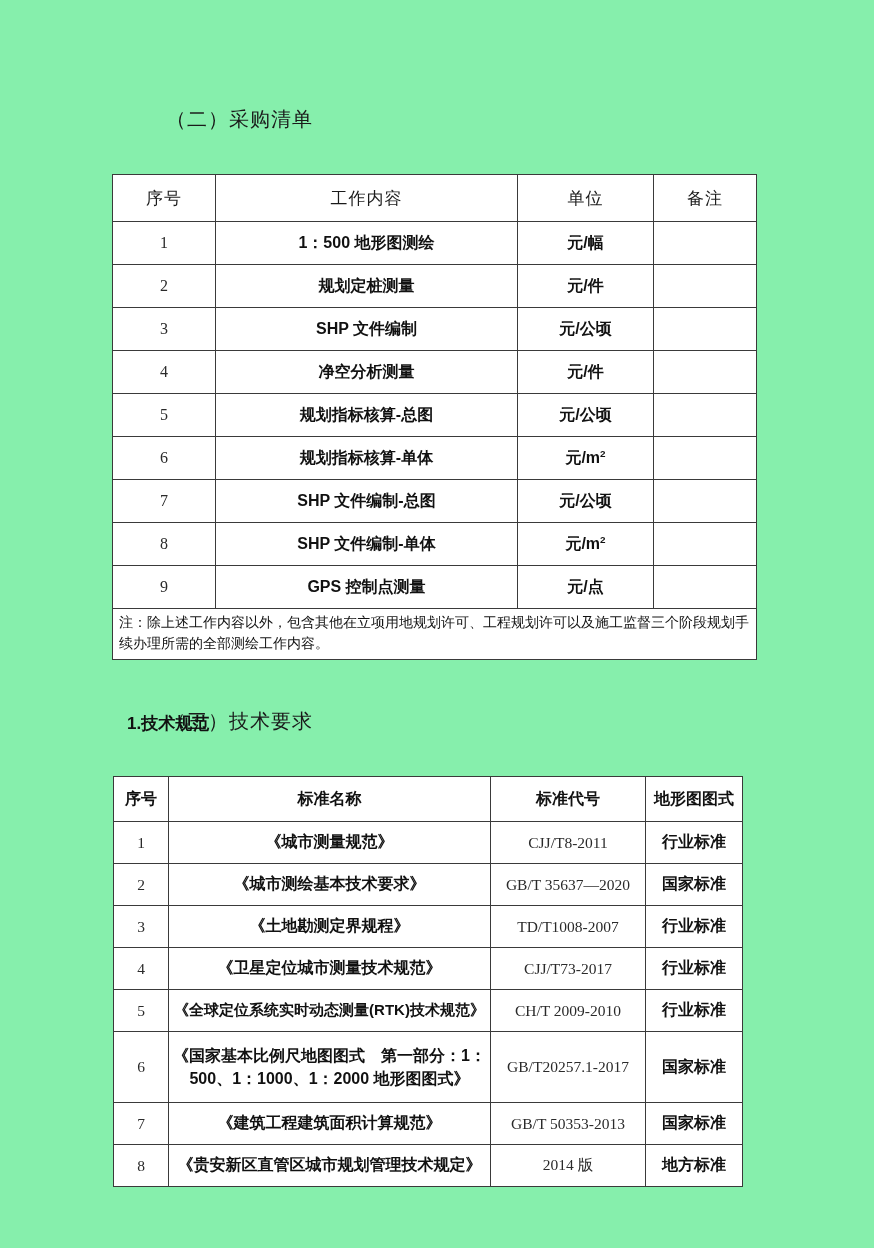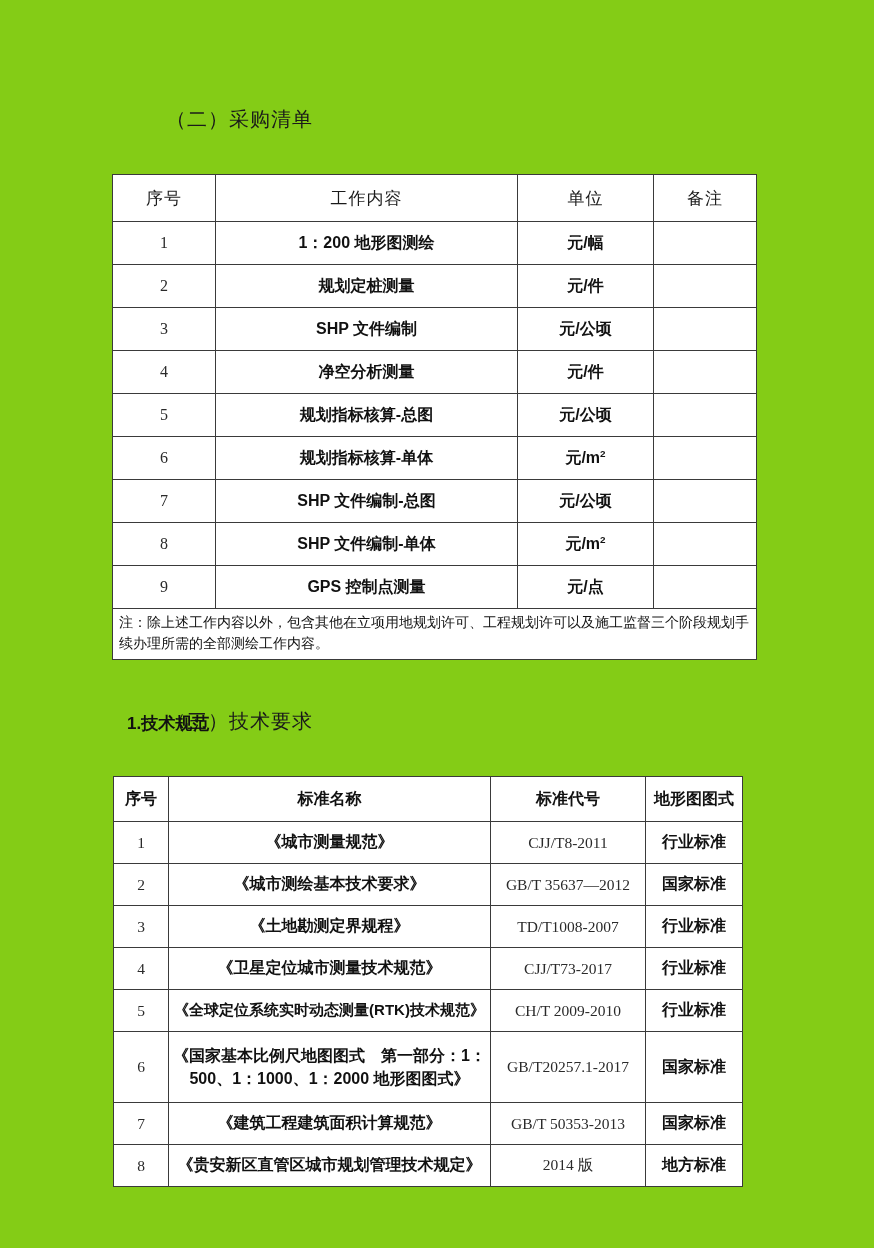--- a/index.html
+++ b/index.html
@@ -12,21 +12,21 @@
     height: 1248px;
     position: relative;
     font-family: "Liberation Serif", "DejaVu Serif", serif;
     color: #000000;
     overflow: hidden;
   }
 
   .page {
     position: absolute;
     inset: 0;
-    background: #84cc16;
+    background: #86efac;
   }
 
   
   .heading-serif {
     position: absolute;
     font-family: "Liberation Serif", "DejaVu Serif", serif;
     font-size: 20px;
     letter-spacing: 1px;
     color: #1a1a1a;
     white-space: nowrap;
@@ -172,21 +172,21 @@
       <tr>
         <td>序号</td>
         <td>工作内容</td>
         <td>单位</td>
         <td>备注</td>
       </tr>
     </thead>
     <tbody>
       <tr>
         <td class="cell-no">1</td>
-        <td class="cell-content">1：200 地形图测绘</td>
+        <td class="cell-content">1：500 地形图测绘</td>
         <td class="cell-unit">元/幅</td>
         <td class="cell-remark"></td>
       </tr>
       <tr>
         <td class="cell-no">2</td>
         <td class="cell-content">规划定桩测量</td>
         <td class="cell-unit">元/件</td>
         <td class="cell-remark"></td>
       </tr>
       <tr>
@@ -259,21 +259,21 @@
     <tbody>
       <tr>
         <td class="cell-no">1</td>
         <td class="cell-name">《城市测量规范》</td>
         <td class="cell-code">CJJ/T8-2011</td>
         <td class="cell-level">行业标准</td>
       </tr>
       <tr>
         <td class="cell-no">2</td>
         <td class="cell-name">《城市测绘基本技术要求》</td>
-        <td class="cell-code">GB/T 35637—2012</td>
+        <td class="cell-code">GB/T 35637—2020</td>
         <td class="cell-level">国家标准</td>
       </tr>
       <tr>
         <td class="cell-no">3</td>
         <td class="cell-name">《土地勘测定界规程》</td>
         <td class="cell-code">TD/T1008-2007</td>
         <td class="cell-level">行业标准</td>
       </tr>
       <tr>
         <td class="cell-no">4</td>

